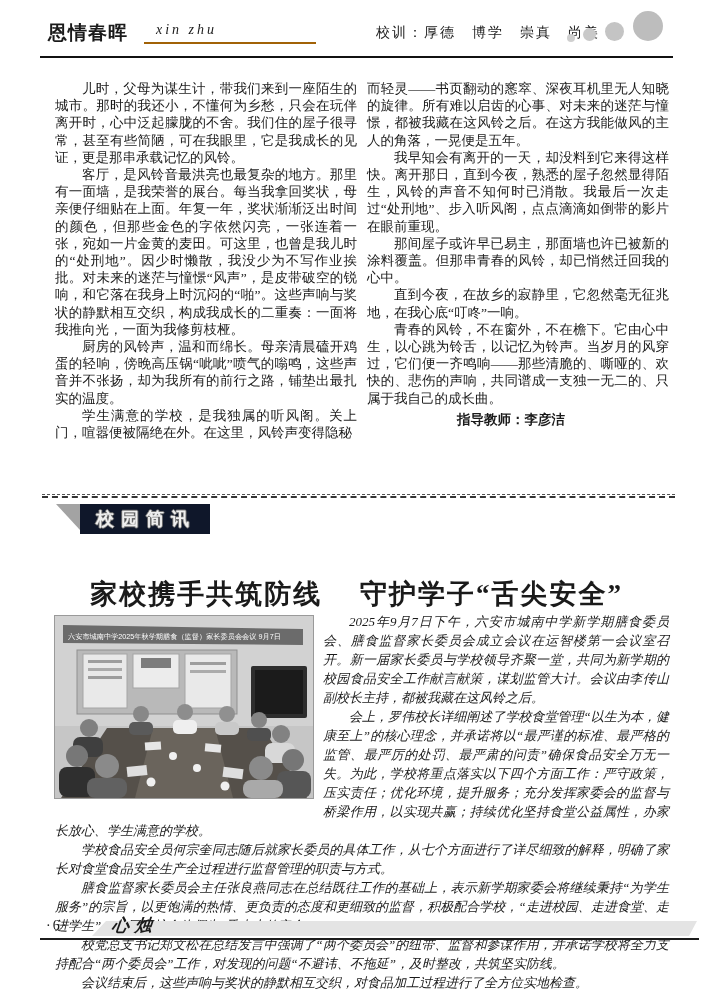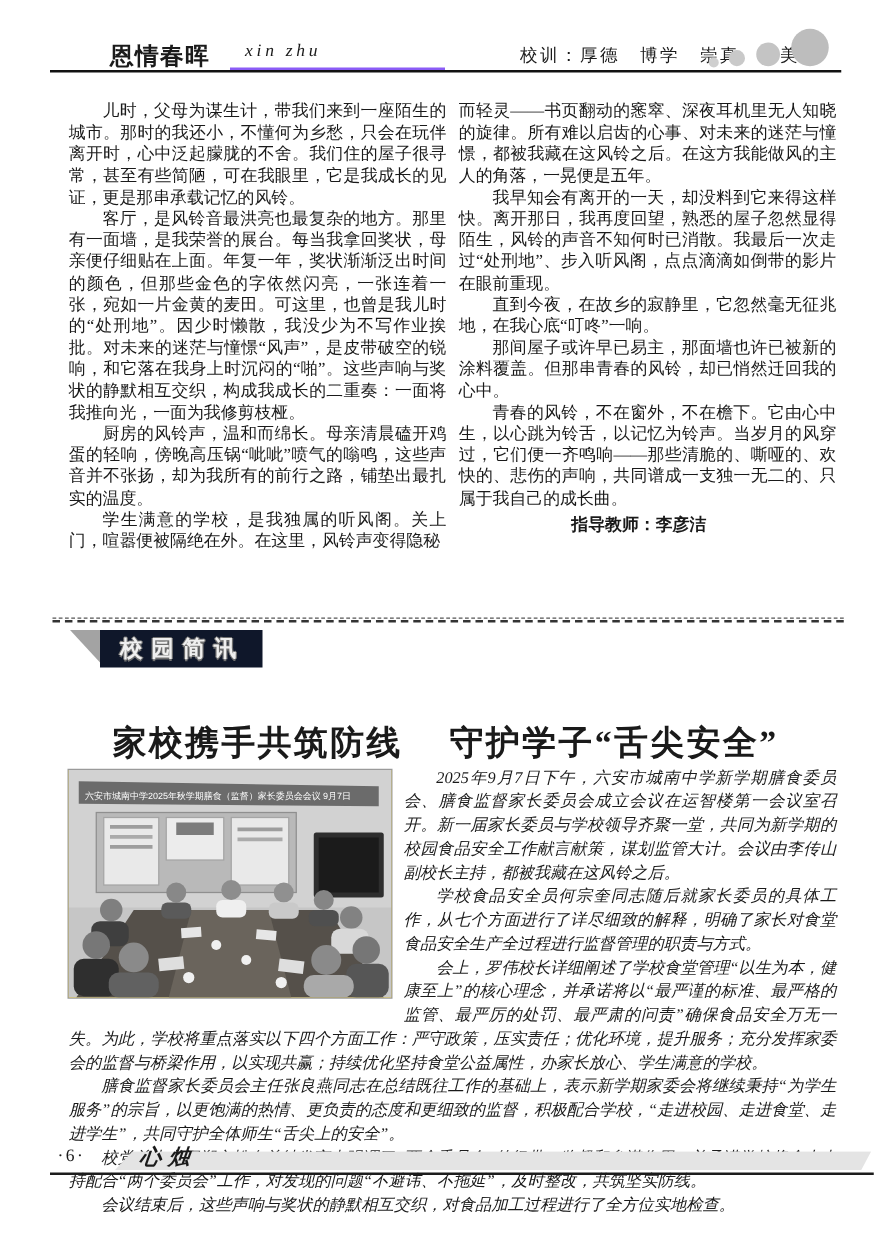--- a/index.html
+++ b/index.html
@@ -1,23 +1,23 @@
 <!DOCTYPE html>
 <html><head>
 <meta charset="utf-8">
 <style>
   html,body{margin:0;padding:0;background:#ffffff;}
   .page{position:relative;width:713px;height:1003px;background:#fff;overflow:hidden;
         font-family:"Liberation Serif","DejaVu Serif",serif;color:#1a1a1a;}
 
   
-  .header{position:absolute;top:28px;left:46px;right:40px;height:30px;margin-left:40px;}
+  .header{position:absolute;top:16px;left:46px;right:40px;height:30px;}
   .masthead{position:absolute;left:2px;top:4px;font-size:19px;font-weight:bold;letter-spacing:1px;
             font-family:"Liberation Sans","DejaVu Sans",sans-serif;}
-  .masthead-sub{position:absolute;left:98px;top:6px;width:160px;border-bottom:2px solid #8b5cf6;
+  .masthead-sub{position:absolute;left:98px;top:6px;width:160px;border-bottom:2px solid #a16207;
                 font-style:italic;font-size:14px;padding-left:12px;letter-spacing:3px;height:20px;}
   .motto{position:absolute;left:330px;top:8px;font-size:14px;letter-spacing:2px;}
   .dots{position:absolute;right:0;top:-6px;width:110px;height:36px;}
   .dots i{position:absolute;border-radius:50%;background:#c4c4c4;display:block;}
   .dots .d1{width:8px;height:8px;left:4px;top:24px;background:#cfcfcf;}
   .dots .d2{width:13px;height:13px;left:20px;top:18px;background:#c9c9c9;}
   .dots .d3{width:19px;height:19px;left:42px;top:12px;}
   .dots .d4{width:30px;height:30px;left:70px;top:1px;background:#bdbdbd;}
   .header-rule{position:absolute;top:56px;left:40px;right:40px;height:2px;background:#111;}
 
@@ -44,21 +44,21 @@
          text-shadow:-1px 0 #6f6f6f,1px 0 #6f6f6f,0 -1px #6f6f6f,0 1px #6f6f6f;}
 
   
   .headline{position:absolute;top:576px;left:0;width:713px;text-align:center;
             font-size:27px;font-weight:bold;letter-spacing:2px;}
 
   
   .news{position:absolute;top:612px;left:55px;width:614px;font-size:13px;line-height:19px;
         text-align:justify;font-style:italic;}
   .news p{margin:0;text-indent:2em;}
-  .photo{float:left;width:258px;height:182px;margin:4px 10px 6px 0;background:#fde047;
+  .photo{float:left;width:258px;height:182px;margin:4px 10px 6px 0;background:#0f766e;
          box-shadow:0 0 0 1px #9a9a9a;}
 
   
   .footer-band{position:absolute;top:921px;left:92px;right:16px;height:15px;background:#e4e4e4;
                clip-path:polygon(14px 0,100% 0,calc(100% - 8px) 100%,0 100%);}
   .footer-rule{position:absolute;top:938px;left:40px;right:14px;height:2px;background:#1c1c1c;}
   .page-num{position:absolute;top:918px;left:46px;font-size:14px;letter-spacing:2px;}
   .edition{position:absolute;top:914px;left:112px;font-size:17px;font-weight:bold;font-style:italic;
            letter-spacing:6px;transform:skewX(-6deg);}
 </style>
@@ -82,23 +82,23 @@
 
   <div class="essay">
     <div class="col">
       <p>儿时，父母为谋生计，带我们来到一座陌生的城市。那时的我还小，不懂何为乡愁，只会在玩伴离开时，心中泛起朦胧的不舍。我们住的屋子很寻常，甚至有些简陋，可在我眼里，它是我成长的见证，更是那串承载记忆的风铃。</p>
       <p>客厅，是风铃音最洪亮也最复杂的地方。那里有一面墙，是我荣誉的展台。每当我拿回奖状，母亲便仔细贴在上面。年复一年，奖状渐渐泛出时间的颜色，但那些金色的字依然闪亮，一张连着一张，宛如一片金黄的麦田。可这里，也曾是我儿时的“处刑地”。因少时懒散，我没少为不写作业挨批。对未来的迷茫与憧憬“风声”，是皮带破空的锐响，和它落在我身上时沉闷的“啪”。这些声响与奖状的静默相互交织，构成我成长的二重奏：一面将我推向光，一面为我修剪枝桠。</p>
       <p>厨房的风铃声，温和而绵长。母亲清晨磕开鸡蛋的轻响，傍晚高压锅“呲呲”喷气的嗡鸣，这些声音并不张扬，却为我所有的前行之路，铺垫出最扎实的温度。</p>
       <p>学生满意的学校，是我独属的听风阁。关上门，喧嚣便被隔绝在外。在这里，风铃声变得隐秘</p>
     </div>
     <div class="col">
       <p class="no-indent">而轻灵——书页翻动的窸窣、深夜耳机里无人知晓的旋律。所有难以启齿的心事、对未来的迷茫与憧憬，都被我藏在这风铃之后。在这方我能做风的主人的角落，一晃便是五年。</p>
-      <p>我早知会有离开的一天，却没料到它来得这样快。离开那日，我再度回望，熟悉的屋子忽然显得陌生，风铃的声音不知何时已消散。我最后一次走过“处刑地”、步入听风阁，点点滴滴如倒带的影片在眼前重现。</p>
+      <p>我早知会有离开的一天，却没料到它来得这样快。离开那日，直到今夜，熟悉的屋子忽然显得陌生，风铃的声音不知何时已消散。我最后一次走过“处刑地”、步入听风阁，点点滴滴如倒带的影片在眼前重现。</p>
+      <p>那间屋子或许早已易主，那面墙也许已被新的涂料覆盖。但那串青春的风铃，却已悄然迁回我的心中。</p>
       <p>直到今夜，在故乡的寂静里，它忽然毫无征兆地，在我心底“叮咚”一响。</p>
-      <p>那间屋子或许早已易主，那面墙也许已被新的涂料覆盖。但那串青春的风铃，却已悄然迁回我的心中。</p>
       <p>青春的风铃，不在窗外，不在檐下。它由心中生，以心跳为铃舌，以记忆为铃声。当岁月的风穿过，它们便一齐鸣响——那些清脆的、嘶哑的、欢快的、悲伤的声响，共同谱成一支独一无二的、只属于我自己的成长曲。</p>
       <div class="byline">指导教师：李彦洁</div>
     </div>
   </div>
 
   <div class="divider"></div>
 
   <div class="badge">
     <span class="badge-text">校园简讯</span>
   </div>
@@ -158,22 +158,22 @@
 
         <circle cx="226" cy="118" r="9" fill="#828282"></circle>
           <rect x="210" y="127" width="30" height="20" rx="7" fill="#d8d8d8"></rect>
         <circle cx="238" cy="144" r="11" fill="#767676"></circle>
           <rect x="222" y="155" width="34" height="27" rx="8" fill="#565656"></rect>
         <circle cx="206" cy="152" r="12" fill="#8a8a8a"></circle>
           <rect x="188" y="164" width="40" height="18" rx="8" fill="#a9a9a9"></rect>
       </svg>
     </div>
     <p>2025年9月7日下午，六安市城南中学新学期膳食委员会、膳食监督家长委员会成立会议在运智楼第一会议室召开。新一届家长委员与学校领导齐聚一堂，共同为新学期的校园食品安全工作献言献策，谋划监管大计。会议由李传山副校长主持，都被我藏在这风铃之后。</p>
+    <p>会上，罗伟校长详细阐述了学校食堂管理“以生为本，健康至上”的核心理念，并承诺将以“最严谨的标准、最严格的监管、最严厉的处罚、最严肃的问责”确保食品安全万无一失。为此，学校将重点落实以下四个方面工作：严守政策，压实责任；优化环境，提升服务；充分发挥家委会的监督与桥梁作用，以实现共赢；持续优化坚持食堂公益属性，办家长放心、学生满意的学校。</p>
     <p>学校食品安全员何宗奎同志随后就家长委员的具体工作，从七个方面进行了详尽细致的解释，明确了家长对食堂食品安全生产全过程进行监督管理的职责与方式。</p>
-    <p>会上，罗伟校长详细阐述了学校食堂管理“以生为本，健康至上”的核心理念，并承诺将以“最严谨的标准、最严格的监管、最严厉的处罚、最严肃的问责”确保食品安全万无一失。为此，学校将重点落实以下四个方面工作：严守政策，压实责任；优化环境，提升服务；充分发挥家委会的监督与桥梁作用，以实现共赢；持续优化坚持食堂公益属性，办家长放心、学生满意的学校。</p>
     <p>膳食监督家长委员会主任张良燕同志在总结既往工作的基础上，表示新学期家委会将继续秉持“为学生服务”的宗旨，以更饱满的热情、更负责的态度和更细致的监督，积极配合学校，“走进校园、走进食堂、走进学生”，共同守护全体师生“舌尖上的安全”。</p>
     <p>校党总支书记郑文松在总结发言中强调了“两个委员会”的纽带、监督和参谋作用，并承诺学校将全力支持配合“两个委员会”工作，对发现的问题“不避讳、不拖延”，及时整改，共筑坚实防线。</p>
     <p>会议结束后，这些声响与奖状的静默相互交织，对食品加工过程进行了全方位实地检查。</p>
   </div>
 
   <div class="footer-band"></div>
   <div class="page-num">·6·</div>
   <div class="edition">心烛</div>
   <div class="footer-rule"></div>
 

